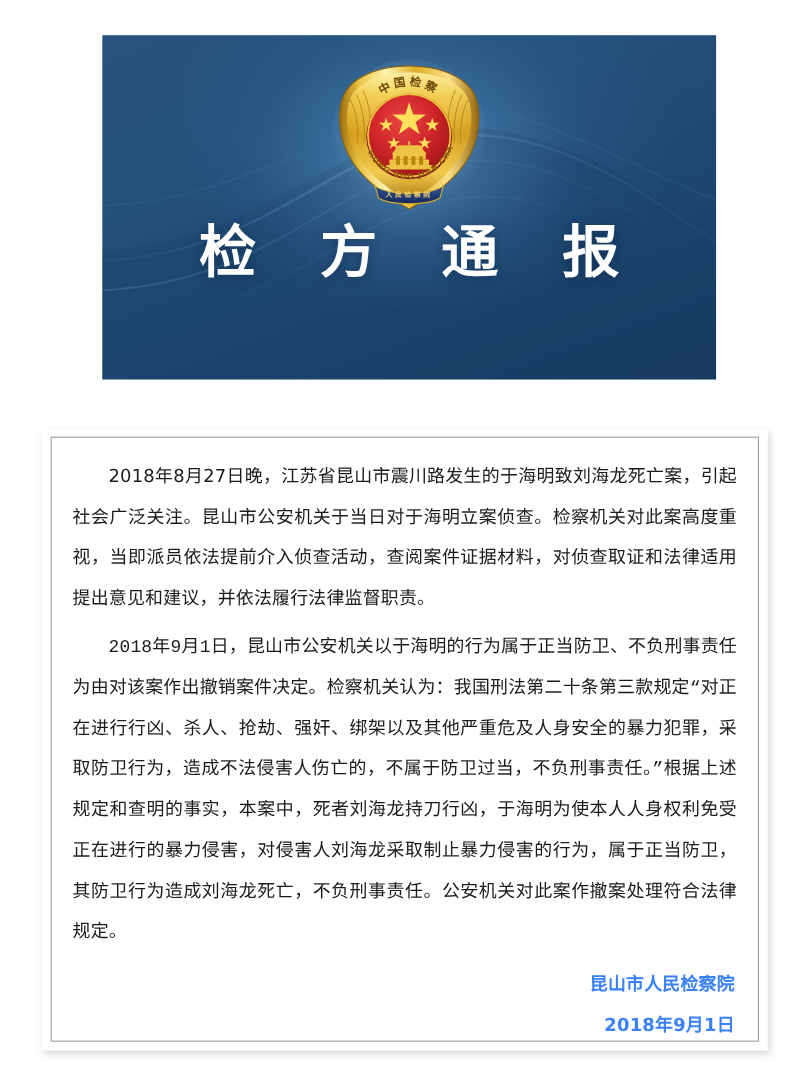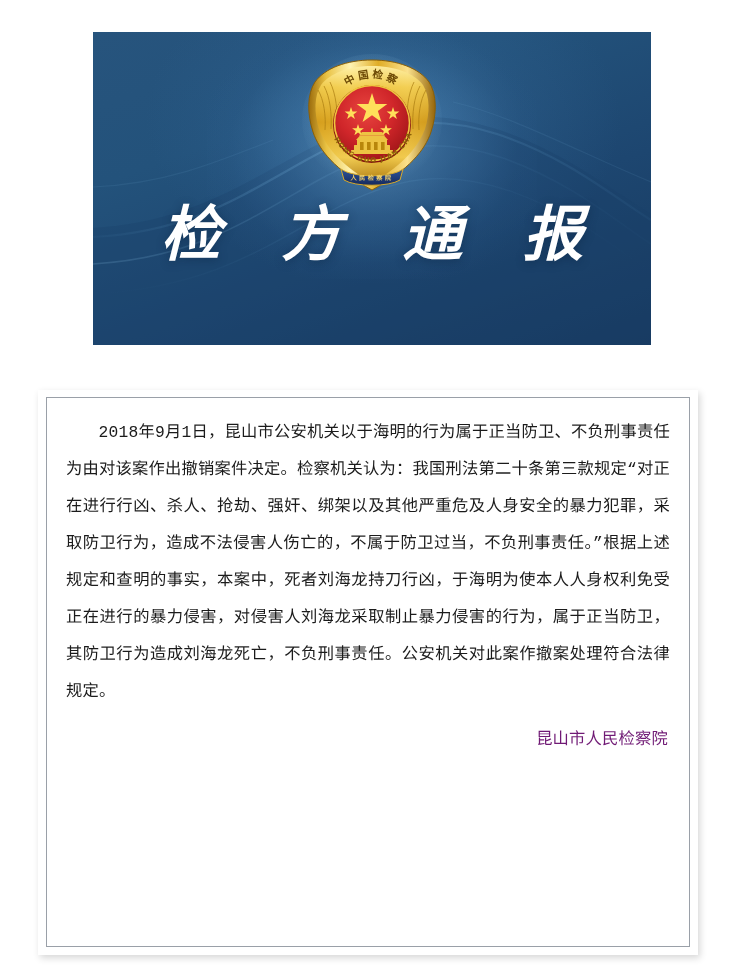--- a/index.html
+++ b/index.html
@@ -71,27 +71,26 @@
   
   .banner-title {
     position: absolute;
     left: 0;
     right: 0;
     top: 172px;
     text-align: center;
     color: #ffffff;
     font-family: "DejaVu Serif", "Liberation Serif", serif;
     font-weight: bold;
-    font-size: 60px;
+    font-size: 52px;
     line-height: 1;
     letter-spacing: 20px;
     text-indent: 20px;
     text-shadow: 0 2px 10px rgba(10,35,65,0.45);
     white-space: nowrap;
-    font-style: italic;
   }
 
   
   .doc-outer {
     position: absolute;
     left: 38px;
     top: 390px;
     width: 660px;
     height: 565px;
     background: #ffffff;
@@ -130,22 +129,23 @@
 
   .sign-block {
     margin-top: 10px;
     text-align: right;
     padding-right: 2px;
   }
   .sign-line {
     font-family: "DejaVu Sans", "Liberation Sans", sans-serif;
     font-size: 16.3px;
     line-height: 37px;
-    color: #701a75;
+    color: #3b82f6;
     letter-spacing: 0.2px;
+    font-weight: bold;
   }
 </style>
 </head>
 <body>
 
 <div class="banner-wrap">
   <div class="banner">
 
     <svg class="banner-waves" viewBox="0 0 558 313" preserveAspectRatio="none">
       <defs>
@@ -275,22 +275,24 @@
     </svg>
 
     <div class="banner-title">检 方 通 报</div>
   </div>
 </div>
 
 <div class="doc-outer">
   <div class="doc-card">
     <div class="doc-body">
 
+      <p class="para">2018年8月27日晚，江苏省昆山市震川路发生的于海明致刘海龙死亡案，引起社会广泛关注。昆山市公安机关于当日对于海明立案侦查。检察机关对此案高度重视，当即派员依法提前介入侦查活动，查阅案件证据材料，对侦查取证和法律适用提出意见和建议，并依法履行法律监督职责。</p>
 
       <p class="para">2018年9月1日，昆山市公安机关以于海明的行为属于正当防卫、不负刑事责任为由对该案作出撤销案件决定。检察机关认为：我国刑法第二十条第三款规定“对正在进行行凶、杀人、抢劫、强奸、绑架以及其他严重危及人身安全的暴力犯罪，采取防卫行为，造成不法侵害人伤亡的，不属于防卫过当，不负刑事责任。”根据上述规定和查明的事实，本案中，死者刘海龙持刀行凶，于海明为使本人人身权利免受正在进行的暴力侵害，对侵害人刘海龙采取制止暴力侵害的行为，属于正当防卫，其防卫行为造成刘海龙死亡，不负刑事责任。公安机关对此案作撤案处理符合法律规定。</p>
 
       <div class="sign-block">
         <div class="sign-line">昆山市人民检察院</div>
+        <div class="sign-line">2018年9月1日</div>
       </div>
 
     </div>
   </div>
 </div>
 
 </body></html>

